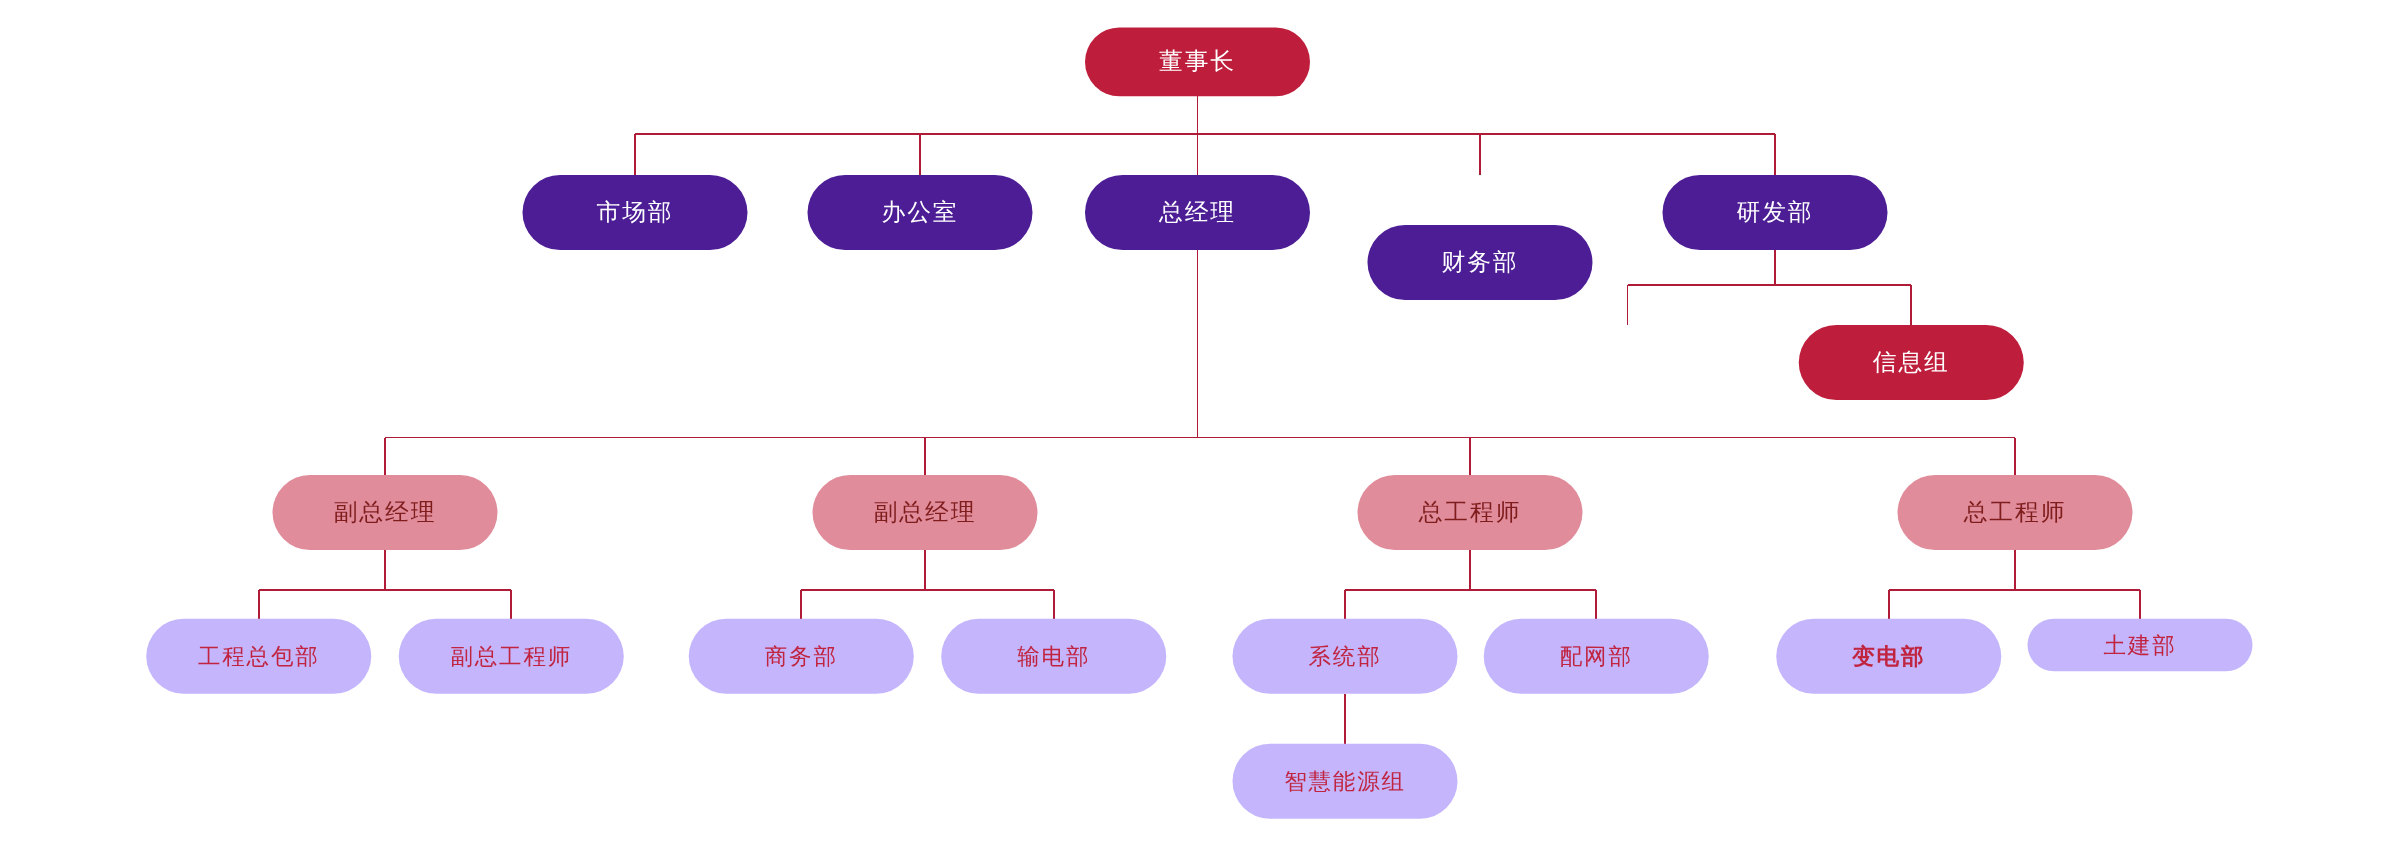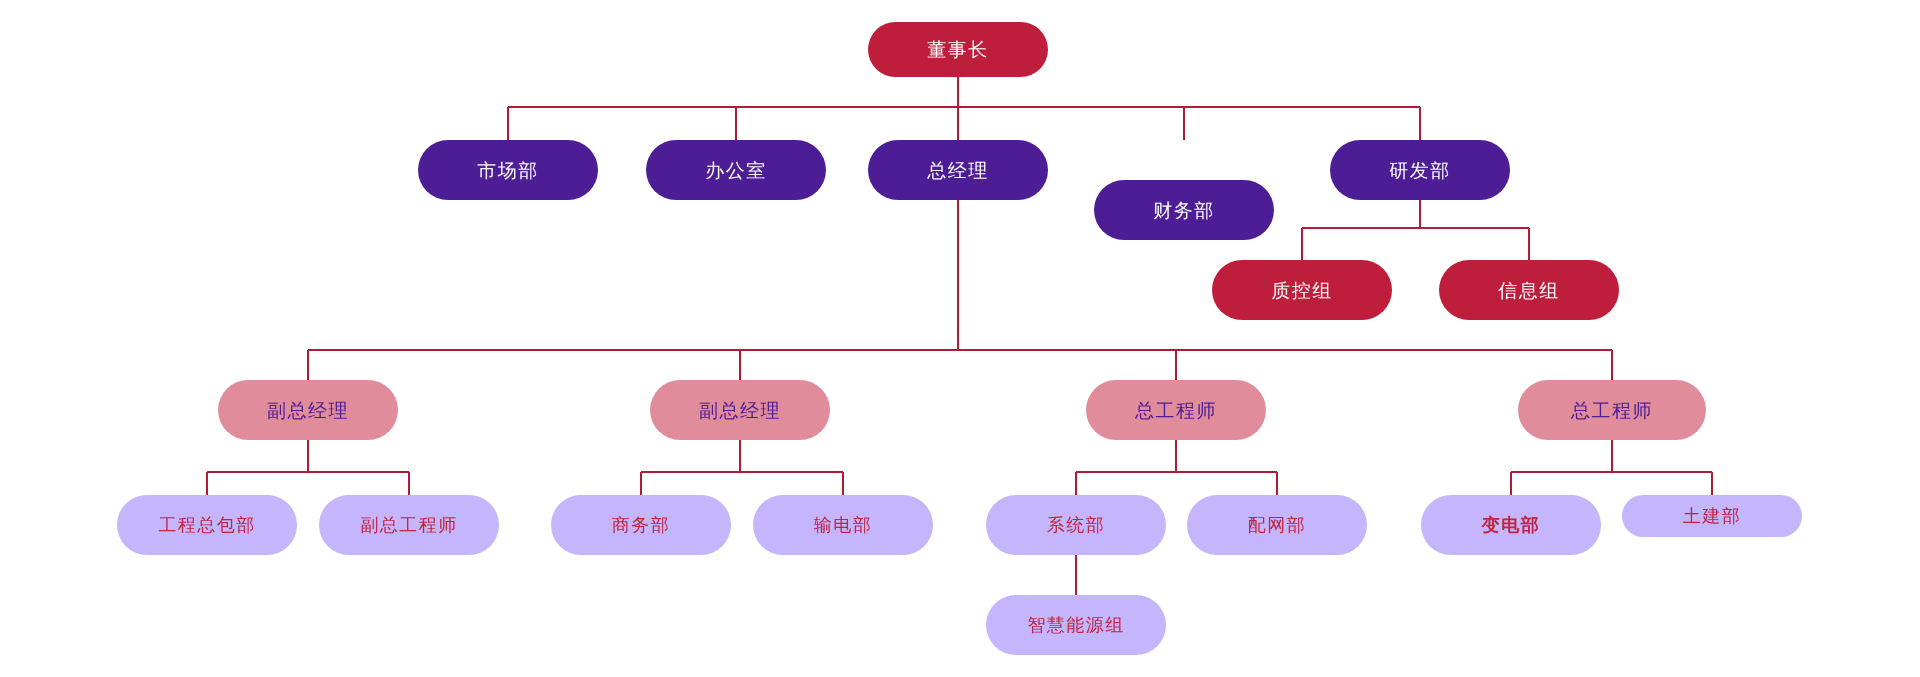--- a/index.html
+++ b/index.html
@@ -31,21 +31,21 @@
   .lv-root{
     background:#BE1E3C;color:#ffffff;font-size:19px;
   }
   .lv-dept{
     background:#4c1d95;color:#ffffff;font-size:19px;
   }
   .lv-group{
     background:#BE1E3C;color:#ffffff;font-size:19px;
   }
   .lv-vice{
-    background:#E08C9B;color:#4c1d95;font-size:19px;
+    background:#E08C9B;color:#7f1d1d;font-size:19px;
   }
   .lv-sub{
     background:#c4b5fd;color:#C0243F;font-size:18px;
   }
 </style>
 </head>
 <body>
 
 <div id="org-chart">
 
@@ -109,23 +109,20 @@
   <div class="node lv-dept" style="left:868px;top:140px;width:180px;height:60px;">
     <span class="label">总经理</span>
   </div>
   <div class="node lv-dept" style="left:1094px;top:140px;width:180px;height:60px;margin-top:40px;">
     <span class="label">财务部</span>
   </div>
   <div class="node lv-dept" style="left:1330px;top:140px;width:180px;height:60px;">
     <span class="label">研发部</span>
   </div>
 
-  <div class="node lv-group" style="left:1212px;top:260px;width:180px;height:60px;">
-    <span class="label">质控组</span>
-  </div>
   <div class="node lv-group" style="left:1439px;top:260px;width:180px;height:60px;text-align:center;">
     <span class="label">信息组</span>
   </div>
 
   <div class="node lv-vice" style="left:218px;top:380px;width:180px;height:60px;">
     <span class="label">副总经理</span>
   </div>
   <div class="node lv-vice" style="left:650px;top:380px;width:180px;height:60px;">
     <span class="label">副总经理</span>
   </div>

